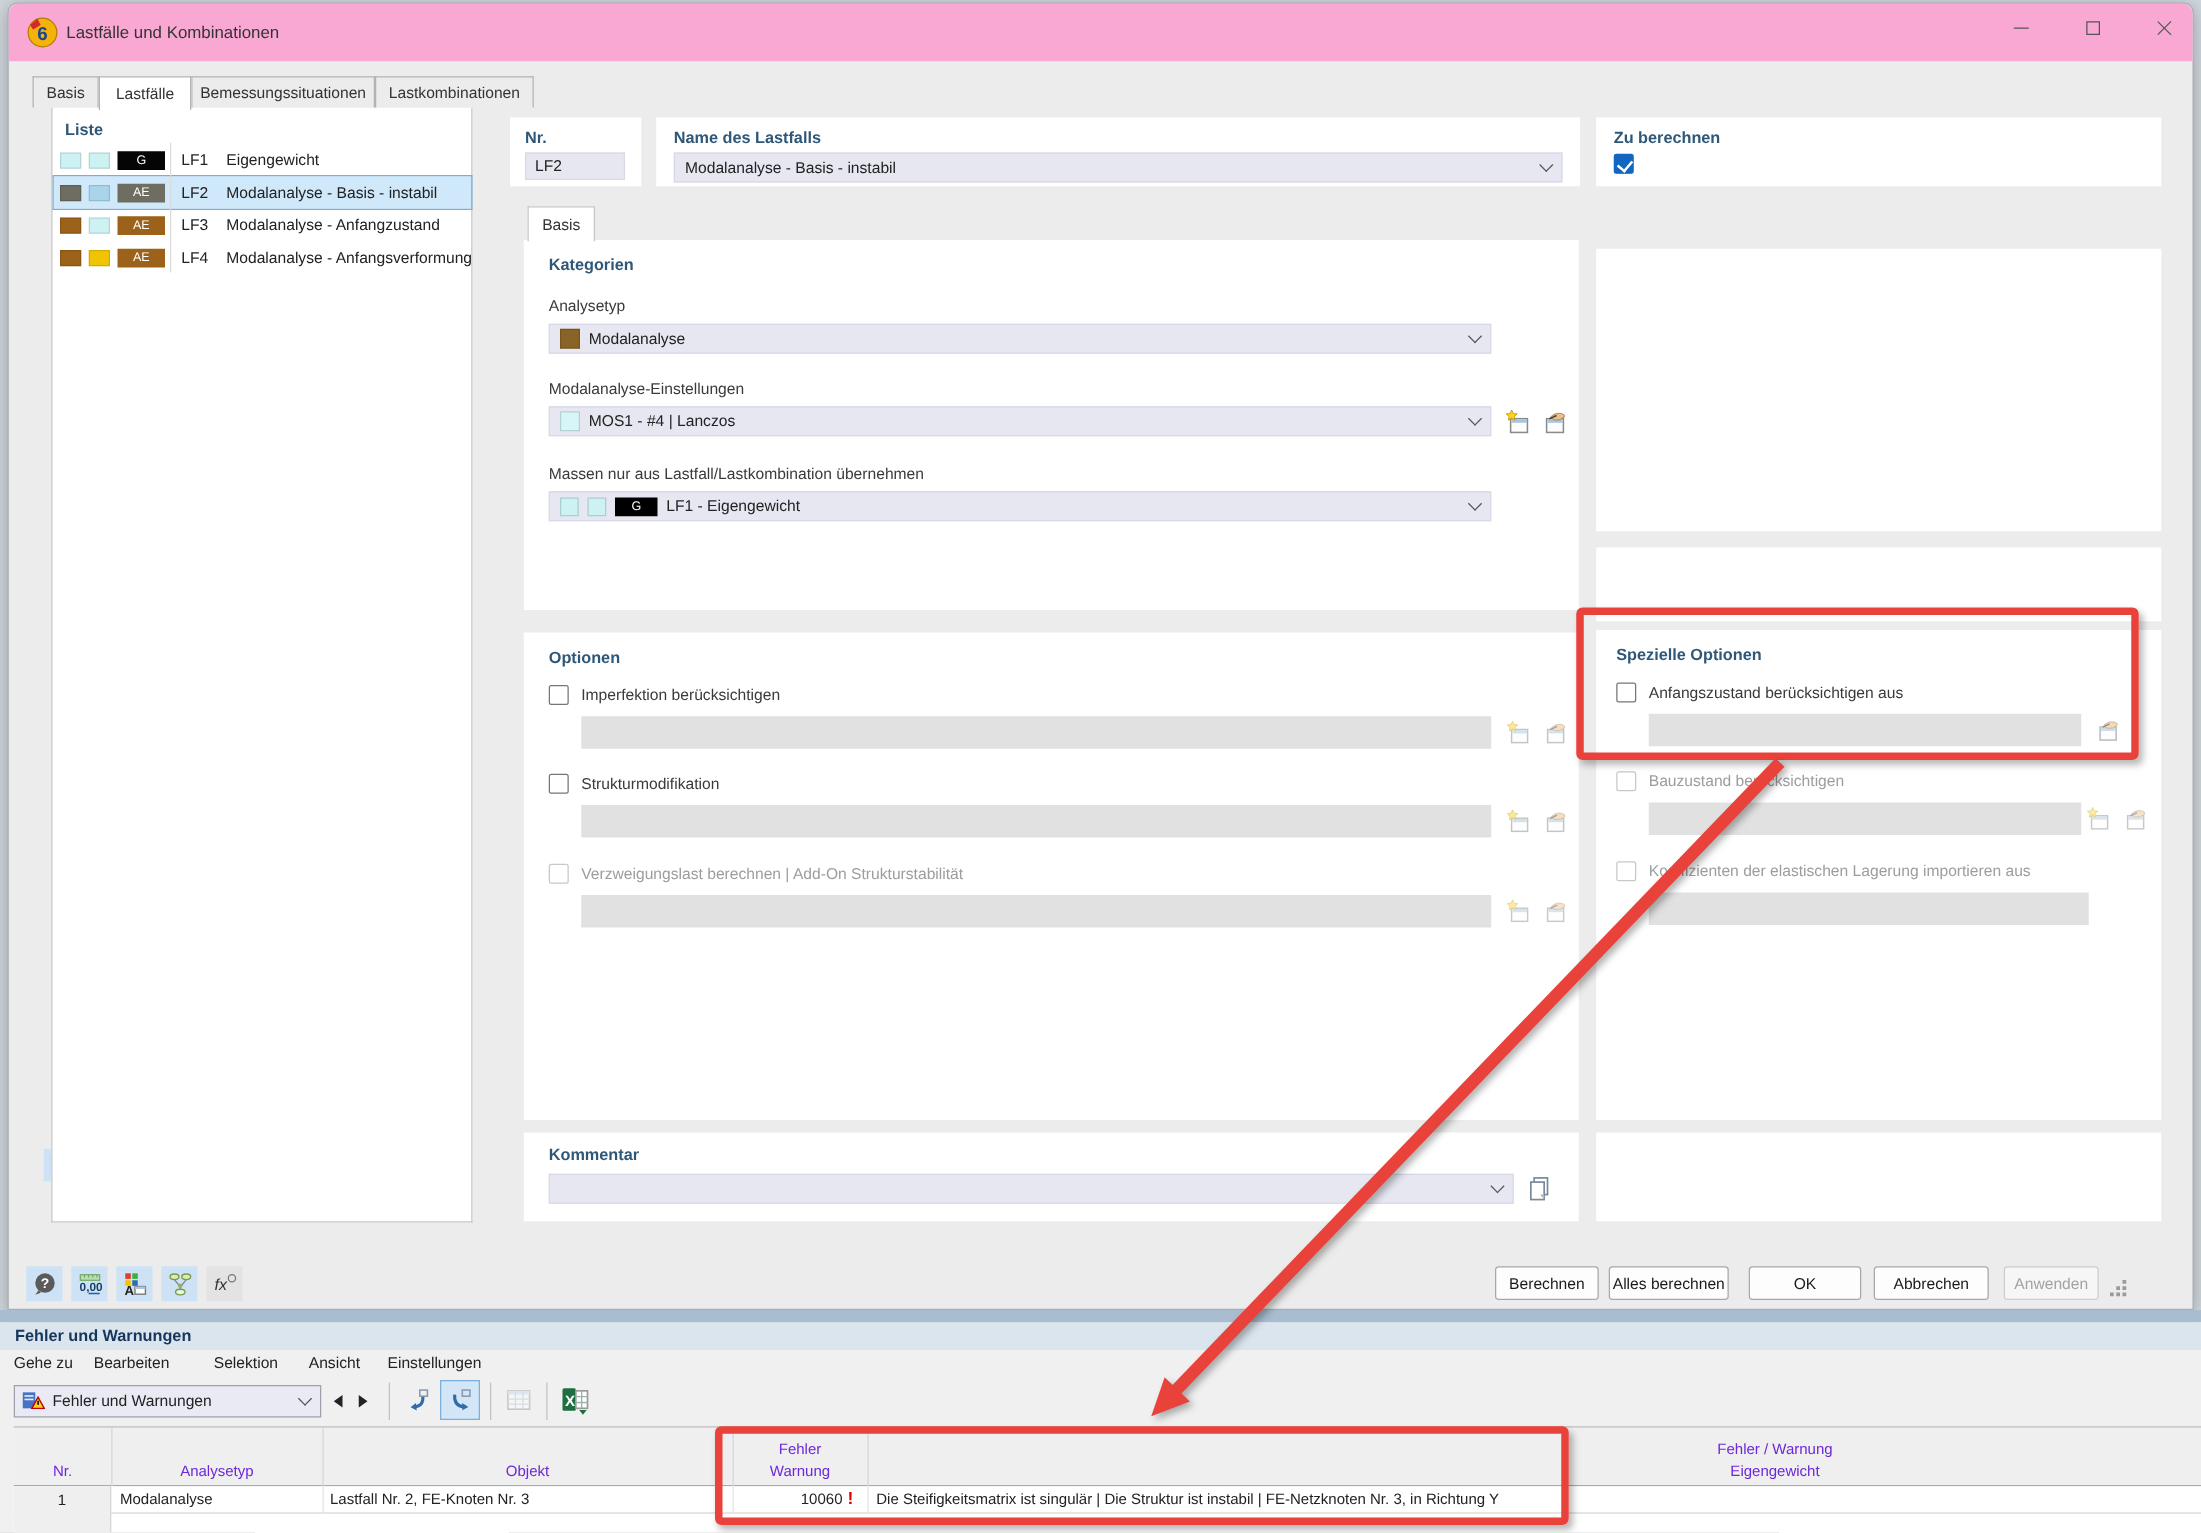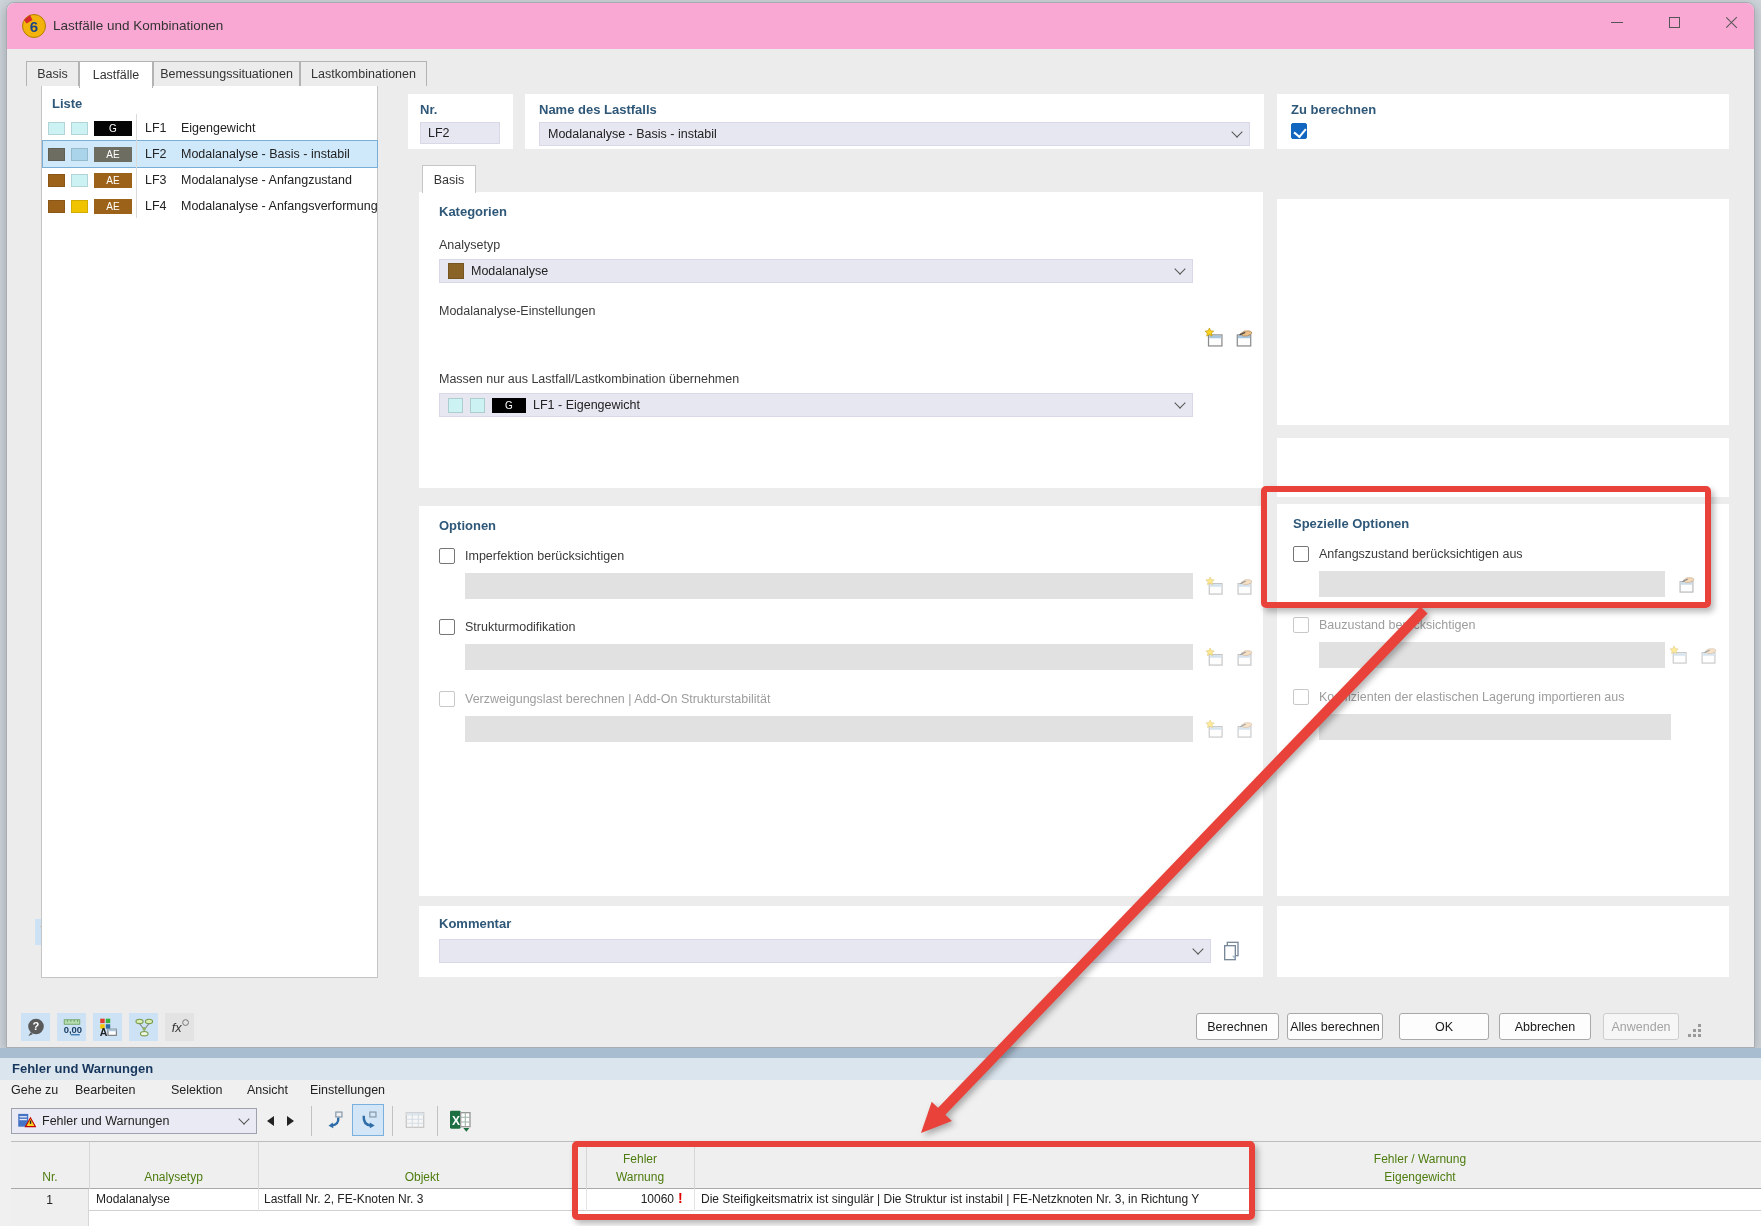--- a/index.html
+++ b/index.html
@@ -65,21 +65,21 @@
   #selector { position:absolute; left:11px; top:50px; width:246px; height:26px; background:#eaeaf4; border:1px solid #9da2ad;
               display:flex; align-items:center; gap:6px; padding:0 8px 0 4px; font-size:12.5px; color:#222; }
   .navbtn { position:absolute; top:50px; width:19px; height:26px; display:flex; align-items:center; justify-content:center; }
   .tri-l { width:0; height:0; border-top:5px solid transparent; border-bottom:5px solid transparent; border-right:7px solid #222; }
   .tri-r { width:0; height:0; border-top:5px solid transparent; border-bottom:5px solid transparent; border-left:7px solid #222; }
   .vsep { position:absolute; top:48px; width:0; height:30px; border-left:1px solid #c2c2c2; }
   .panelicon { position:absolute; top:46px; width:32px; height:32px; display:flex; align-items:center; justify-content:center; }
   .panelicon.pressed { background:#d2e6f8; border:1px solid #7bb0dc; }
   
   #tbl-header { position:absolute; left:11px; top:83px; width:1750px; height:48px; background:#efefef; border-top:1px solid #bdbdbd; border-bottom:1px solid #a9a9a9; }
-  .th { position:absolute; font-size:12px; color:#4d7c0f; text-align:center; }
+  .th { position:absolute; font-size:12px; color:#6d28d9; text-align:center; }
   .tdiv { position:absolute; top:0; width:0; height:48px; border-left:1px solid #d6d6d6; }
   #tbl-row { position:absolute; left:11px; top:131px; width:1750px; height:22px; background:#fff; border-bottom:1px solid #d0d0d0; font-size:12px; color:#222; }
   .rdiv { position:absolute; top:0; width:0; height:22px; border-left:1px solid #e4e4e4; }
   .nrcell { position:absolute; left:0; top:0; width:78px; height:22px; background:#efefef; border-right:1px solid #d6d6d6; display:flex; align-items:center; justify-content:center; }
   #tbl-bottom { position:absolute; left:11px; top:153px; width:1750px; height:15px; background:#fff; }
   #tbl-bottom .nrfill { position:absolute; left:0; top:0; width:78px; height:15px; background:#efefef; border-right:1px solid #d6d6d6; }
   
   .redbox { position:absolute; border:6px solid #e8423a; border-radius:5px; box-shadow:3px 4px 6px rgba(0,0,0,.28); z-index:40; }
   #arrowsvg { position:absolute; left:0; top:0; z-index:45; pointer-events:none; filter:drop-shadow(3px 3px 3px rgba(0,0,0,.3)); }
   .grip { position:absolute; width:3px; height:3px; background:#9a9a9a; box-shadow:-5px 5px 0 #9a9a9a, 0 5px 0 #9a9a9a, 5px 5px 0 #9a9a9a, 5px 0 0 #9a9a9a, 5px -5px 0 #9a9a9a; }
@@ -361,20 +361,25 @@
 
     <div class="card" style="left:412px;top:189px;width:844px;height:296px">
       <span class="hdr abs" style="left:20px;top:12px">Kategorien</span>
       <span class="lbl" style="left:20px;top:46px">Analysetyp</span>
       <div class="dd" style="left:20px;top:67px;width:754px">
         <span class="ddsw" style="background:#8a6426"></span>
         <span>Modalanalyse</span>
         <span class="chev"></span>
       </div>
       <span class="lbl" style="left:20px;top:112px">Modalanalyse-Einstellungen</span>
+      <div class="dd" style="left:20px;top:133px;width:754px">
+        <span class="ddsw" style="background:#d6f6f7"></span>
+        <span>MOS1 - #4 | Lanczos</span>
+        <span class="chev"></span>
+      </div>
       <span class="iconbox" style="left:782px;top:133px">
           <svg width="22" height="22" viewBox="0 0 18 18">
             <use href="#sym-new"></use>
           </svg>
         </span>
       <span class="iconbox" style="left:812px;top:133px">
           <svg width="22" height="22" viewBox="0 0 18 18">
             <use href="#sym-edit"></use>
           </svg>
         </span>

